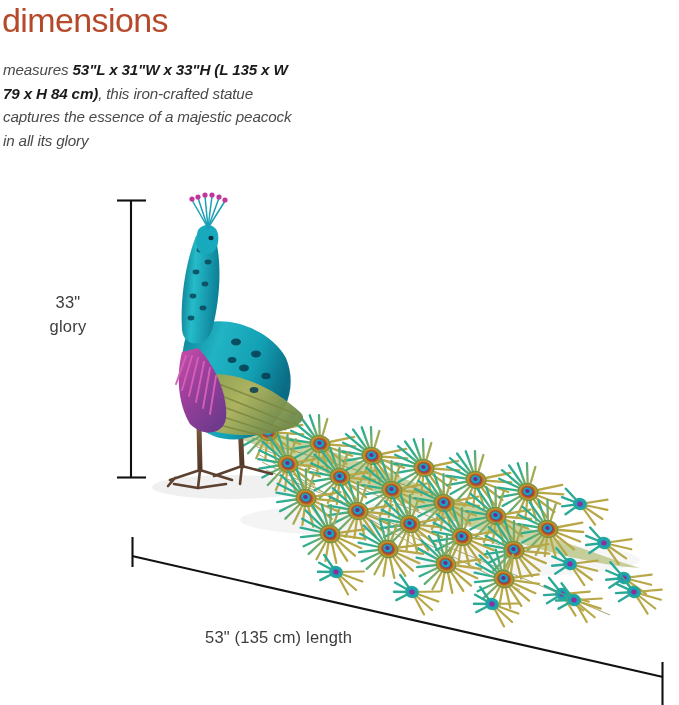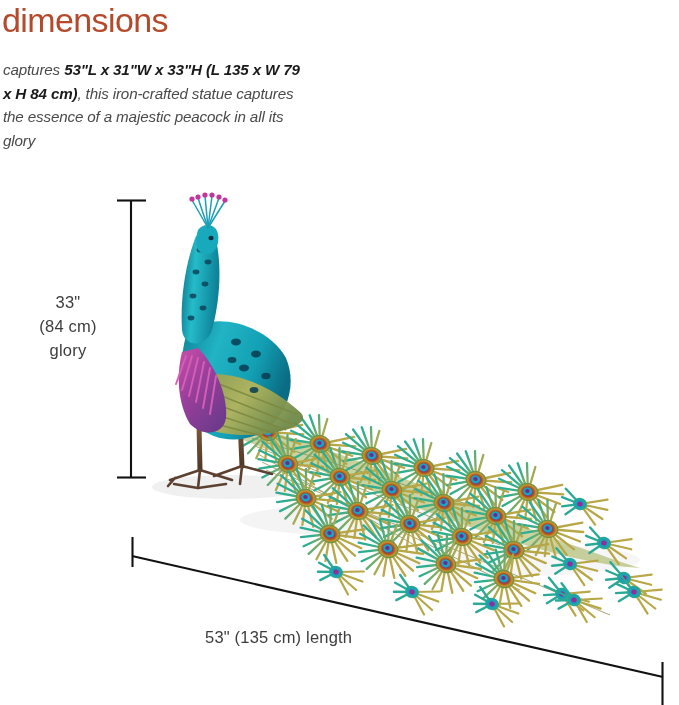--- a/index.html
+++ b/index.html
@@ -35,25 +35,24 @@
     font-size:16.5px;color:#3d3d3d;letter-spacing:0.2px;
   }
 
   svg.scene{position:absolute;left:0;top:0;width:679px;height:705px;}
 </style>
 </head>
 <body>
 
 <div class="title" style="color: rgb(181, 73, 42);">dimensions</div>
 
-<div class="subtitle"><span>captures </span><b>53"L x 31"W x 33"H</b> <b>(L 135 x W 79 x H 84 cm)</b><span>, this iron-crafted statue captures the essence of a majestic peacock in all its glory</span></div>
+<div class="subtitle"><span>measures </span><b>53"L x 31"W x 33"H</b> <b>(L 135 x W 79 x H 84 cm)</b><span>, this iron-crafted statue captures the essence of a majestic peacock in all its glory</span></div>
 
 <div class="height-label">
   <div>33"</div>
-  <div>(84 cm)</div>
   <div>glory</div>
 </div>
 
 <div class="length-label">53" (135 cm) length</div>
 
 <svg class="scene" viewBox="0 0 679 705">
   <defs>
     <linearGradient id="gBody" x1="0" y1="0" x2="1" y2="0.4">
       <stop offset="0" stop-color="#0c7e94"></stop>
       <stop offset="0.35" stop-color="#21b4c4"></stop>

